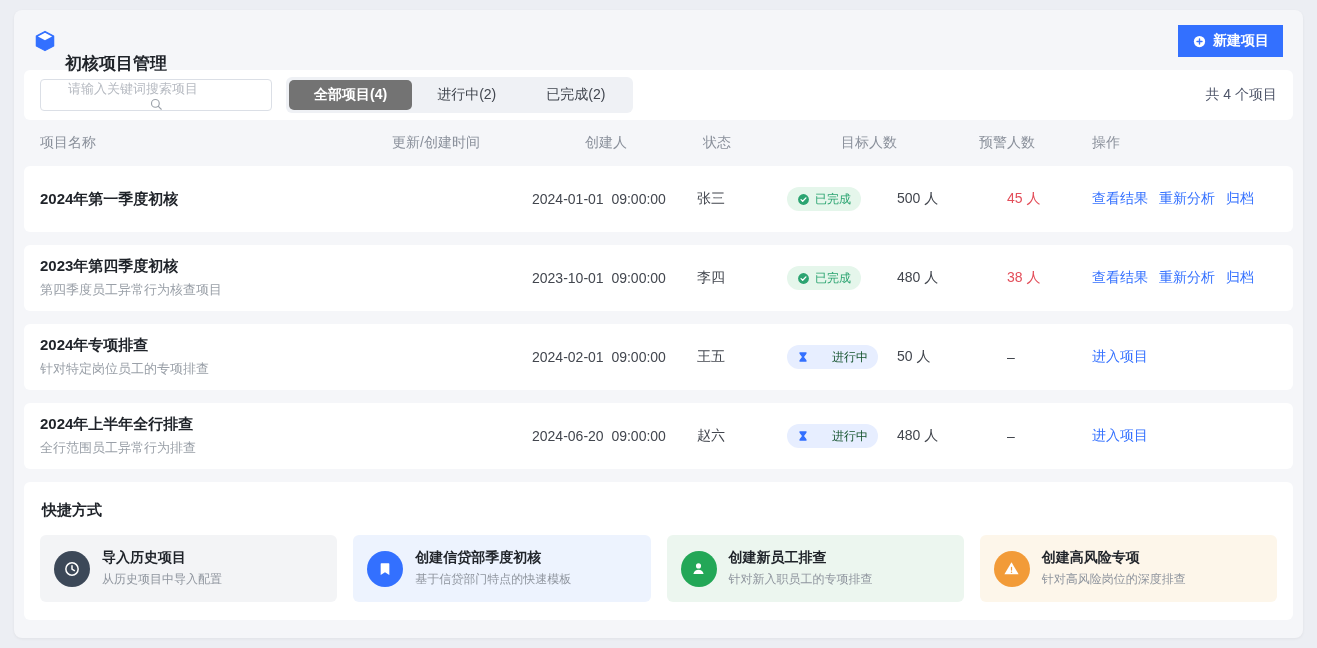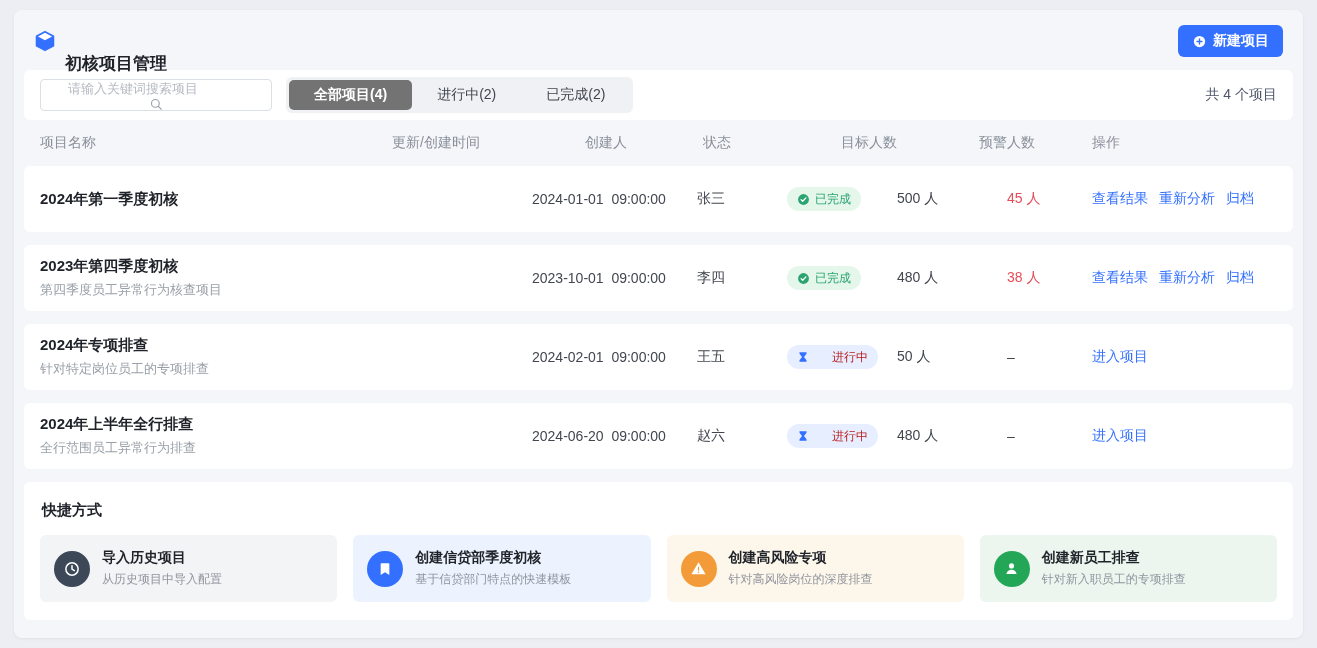--- a/index.html
+++ b/index.html
@@ -16,21 +16,21 @@
     background:#f5f6f9;
     border-radius:8px;
     box-shadow:0 1px 3px rgba(31,35,41,.06);
     padding:10px;
   }
   
   .title-row { display:flex; align-items:center; height:42px; padding:0 10px; }
   .page-title { font-size:17px; font-weight:bold; color:#1f2329; margin-left:9px;margin-top:44px; }
   .btn-new {
     margin-left:auto; background:#3370ff; color:#fff;
-    height:32px; border:none; border-radius:6px; padding:0 14px;
+    height:32px; border:none; border-radius:0; padding:0 14px;
     display:flex; align-items:center; gap:6px;
     font-size:14px; font-weight:bold; cursor:pointer;
     font-family:inherit;
   }
   
   .toolbar {
     margin-top:8px; background:#fff; border-radius:6px;
     height:50px; display:flex; align-items:center; padding:0 16px;
   }
   .search-box {
@@ -64,21 +64,21 @@
   }
   .proj-name { font-size:15px; font-weight:bold; color:#1f2329; }
   .proj-desc { font-size:13px; color:#9aa0a8; margin-top:5px; }
   .cell { font-size:14px; color:#42464e; }
   .cell-time { white-space:pre; }
   .badge {
     display:inline-flex; align-items:center; gap:5px;
     height:24px; padding:0 10px; border-radius:12px; font-size:12px;
   }
   .badge[data-status="done"]     { background:#e5f6eb; color:#2ba471; }
-  .badge[data-status="progress"] { background:#e7eeff; color:#b91c1c;gap:23px; }
+  .badge[data-status="progress"] { background:#e7eeff; color:#14532d;gap:23px; }
   .cell-warning[data-alert="true"] { color:#e34d59; }
   .actions { display:flex; gap:11px; }
   .link { color:#3370ff; font-size:14px; text-decoration:none; cursor:pointer; white-space:nowrap; }
   
   .shortcuts {
     background:#fff; border-radius:6px; margin-top:13px; padding:19px 16px 18px;
   }
   .sc-title { font-size:15px; font-weight:bold; color:#1f2329; padding-left:2px; }
   .sc-cards { display:flex; gap:16px; margin-top:15px; }
   .sc-card {
@@ -277,43 +277,43 @@
           <svg width="16" height="16" viewBox="0 0 24 24">
             <path d="M6.5 3.5h11a1 1 0 0 1 1 1V21l-6.5-4.3L5.5 21V4.5a1 1 0 0 1 1-1z" fill="#fff"></path>
           </svg>
         </span>
         <span>
           <div class="t">创建信贷部季度初核</div>
           <div class="d">基于信贷部门特点的快速模板</div>
         </span>
       </div>
 
+      <div class="sc-card" data-theme="green">
+        <span class="sc-icon">
+          <svg width="17" height="17" viewBox="0 0 24 24">
+            <circle cx="12" cy="8.3" r="3.6" fill="#fff"></circle>
+            <path d="M4.8 19.6c.9-4 3.8-5.8 7.2-5.8s6.3 1.8 7.2 5.8z" fill="#fff"></path>
+          </svg>
+        </span>
+        <span>
+          <div class="t">创建新员工排查</div>
+          <div class="d">针对新入职员工的专项排查</div>
+        </span>
+      </div>
+
       <div class="sc-card" data-theme="orange">
         <span class="sc-icon">
           <svg width="17" height="17" viewBox="0 0 24 24">
             <path d="M12 3.2L22 20H2z" fill="#fff"></path>
             <rect x="11.15" y="9.6" width="1.7" height="5.4" rx="0.85" fill="#f29b38"></rect>
             <circle cx="12" cy="17.3" r="1.05" fill="#f29b38"></circle>
           </svg>
         </span>
         <span>
           <div class="t">创建高风险专项</div>
           <div class="d">针对高风险岗位的深度排查</div>
         </span>
       </div>
 
-      <div class="sc-card" data-theme="green">
-        <span class="sc-icon">
-          <svg width="17" height="17" viewBox="0 0 24 24">
-            <circle cx="12" cy="8.3" r="3.6" fill="#fff"></circle>
-            <path d="M4.8 19.6c.9-4 3.8-5.8 7.2-5.8s6.3 1.8 7.2 5.8z" fill="#fff"></path>
-          </svg>
-        </span>
-        <span>
-          <div class="t">创建新员工排查</div>
-          <div class="d">针对新入职员工的专项排查</div>
-        </span>
-      </div>
-
     </div>
   </div>
 
 </div>
 
 </body></html>

